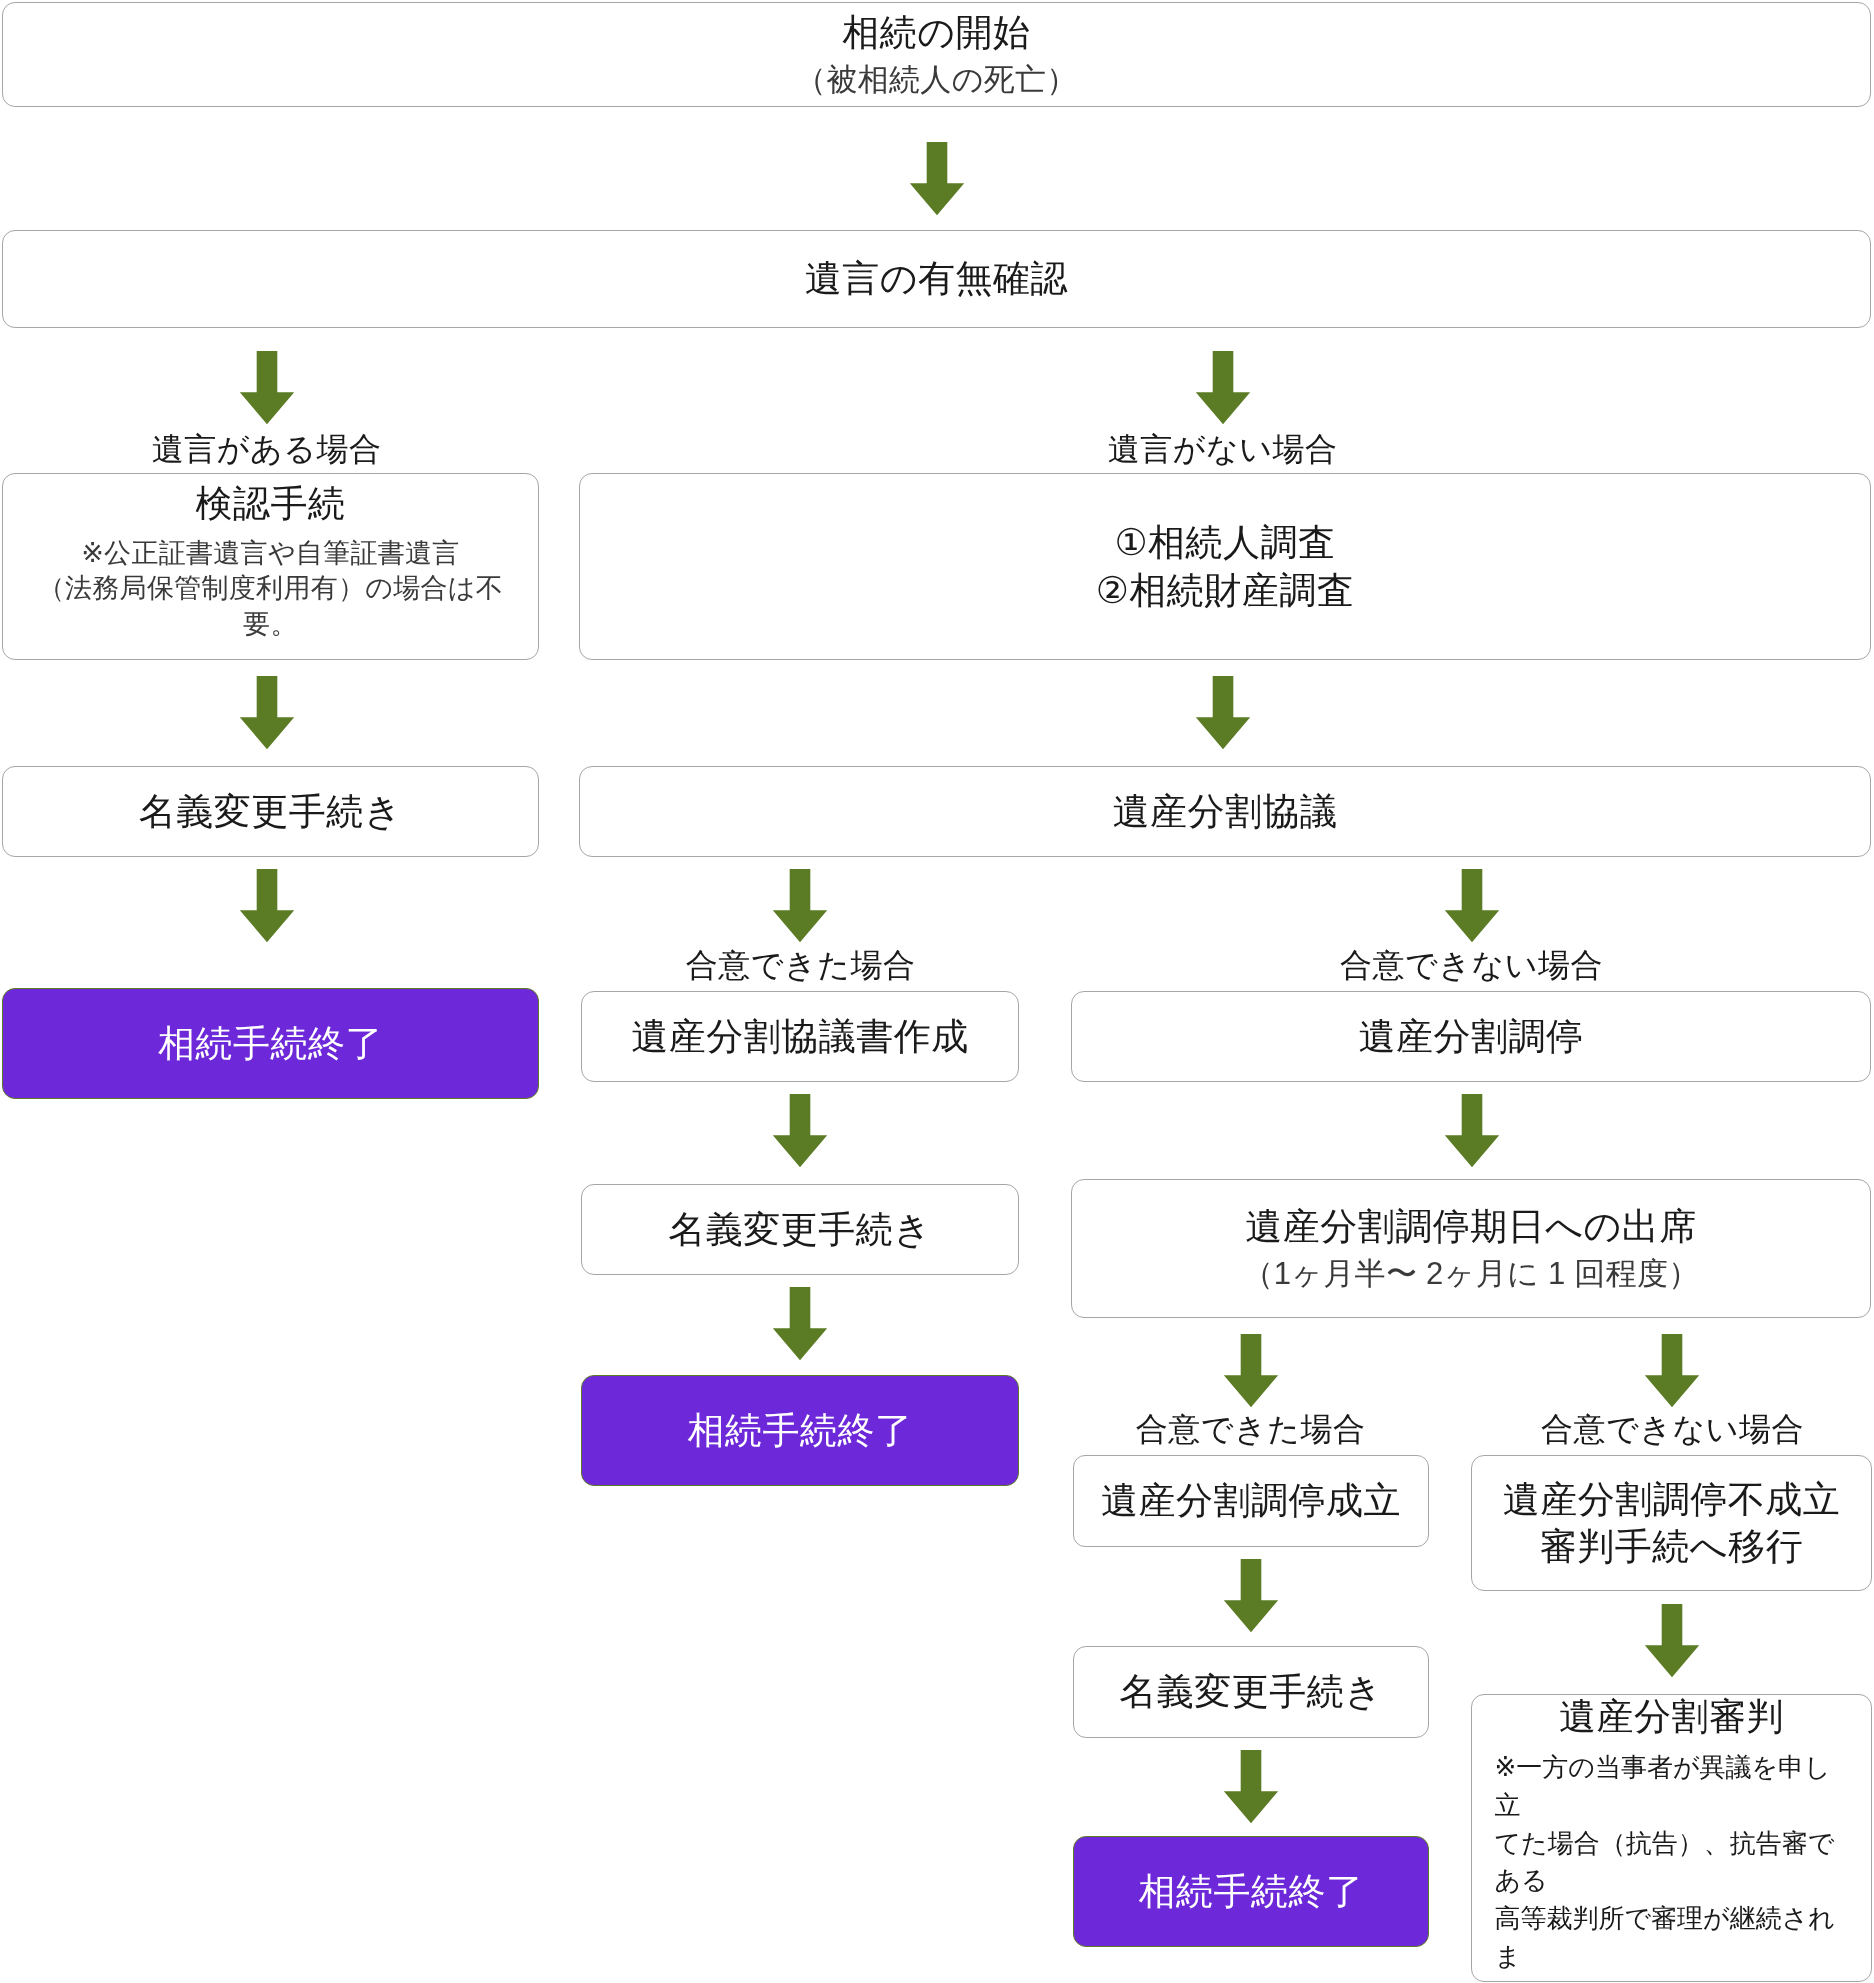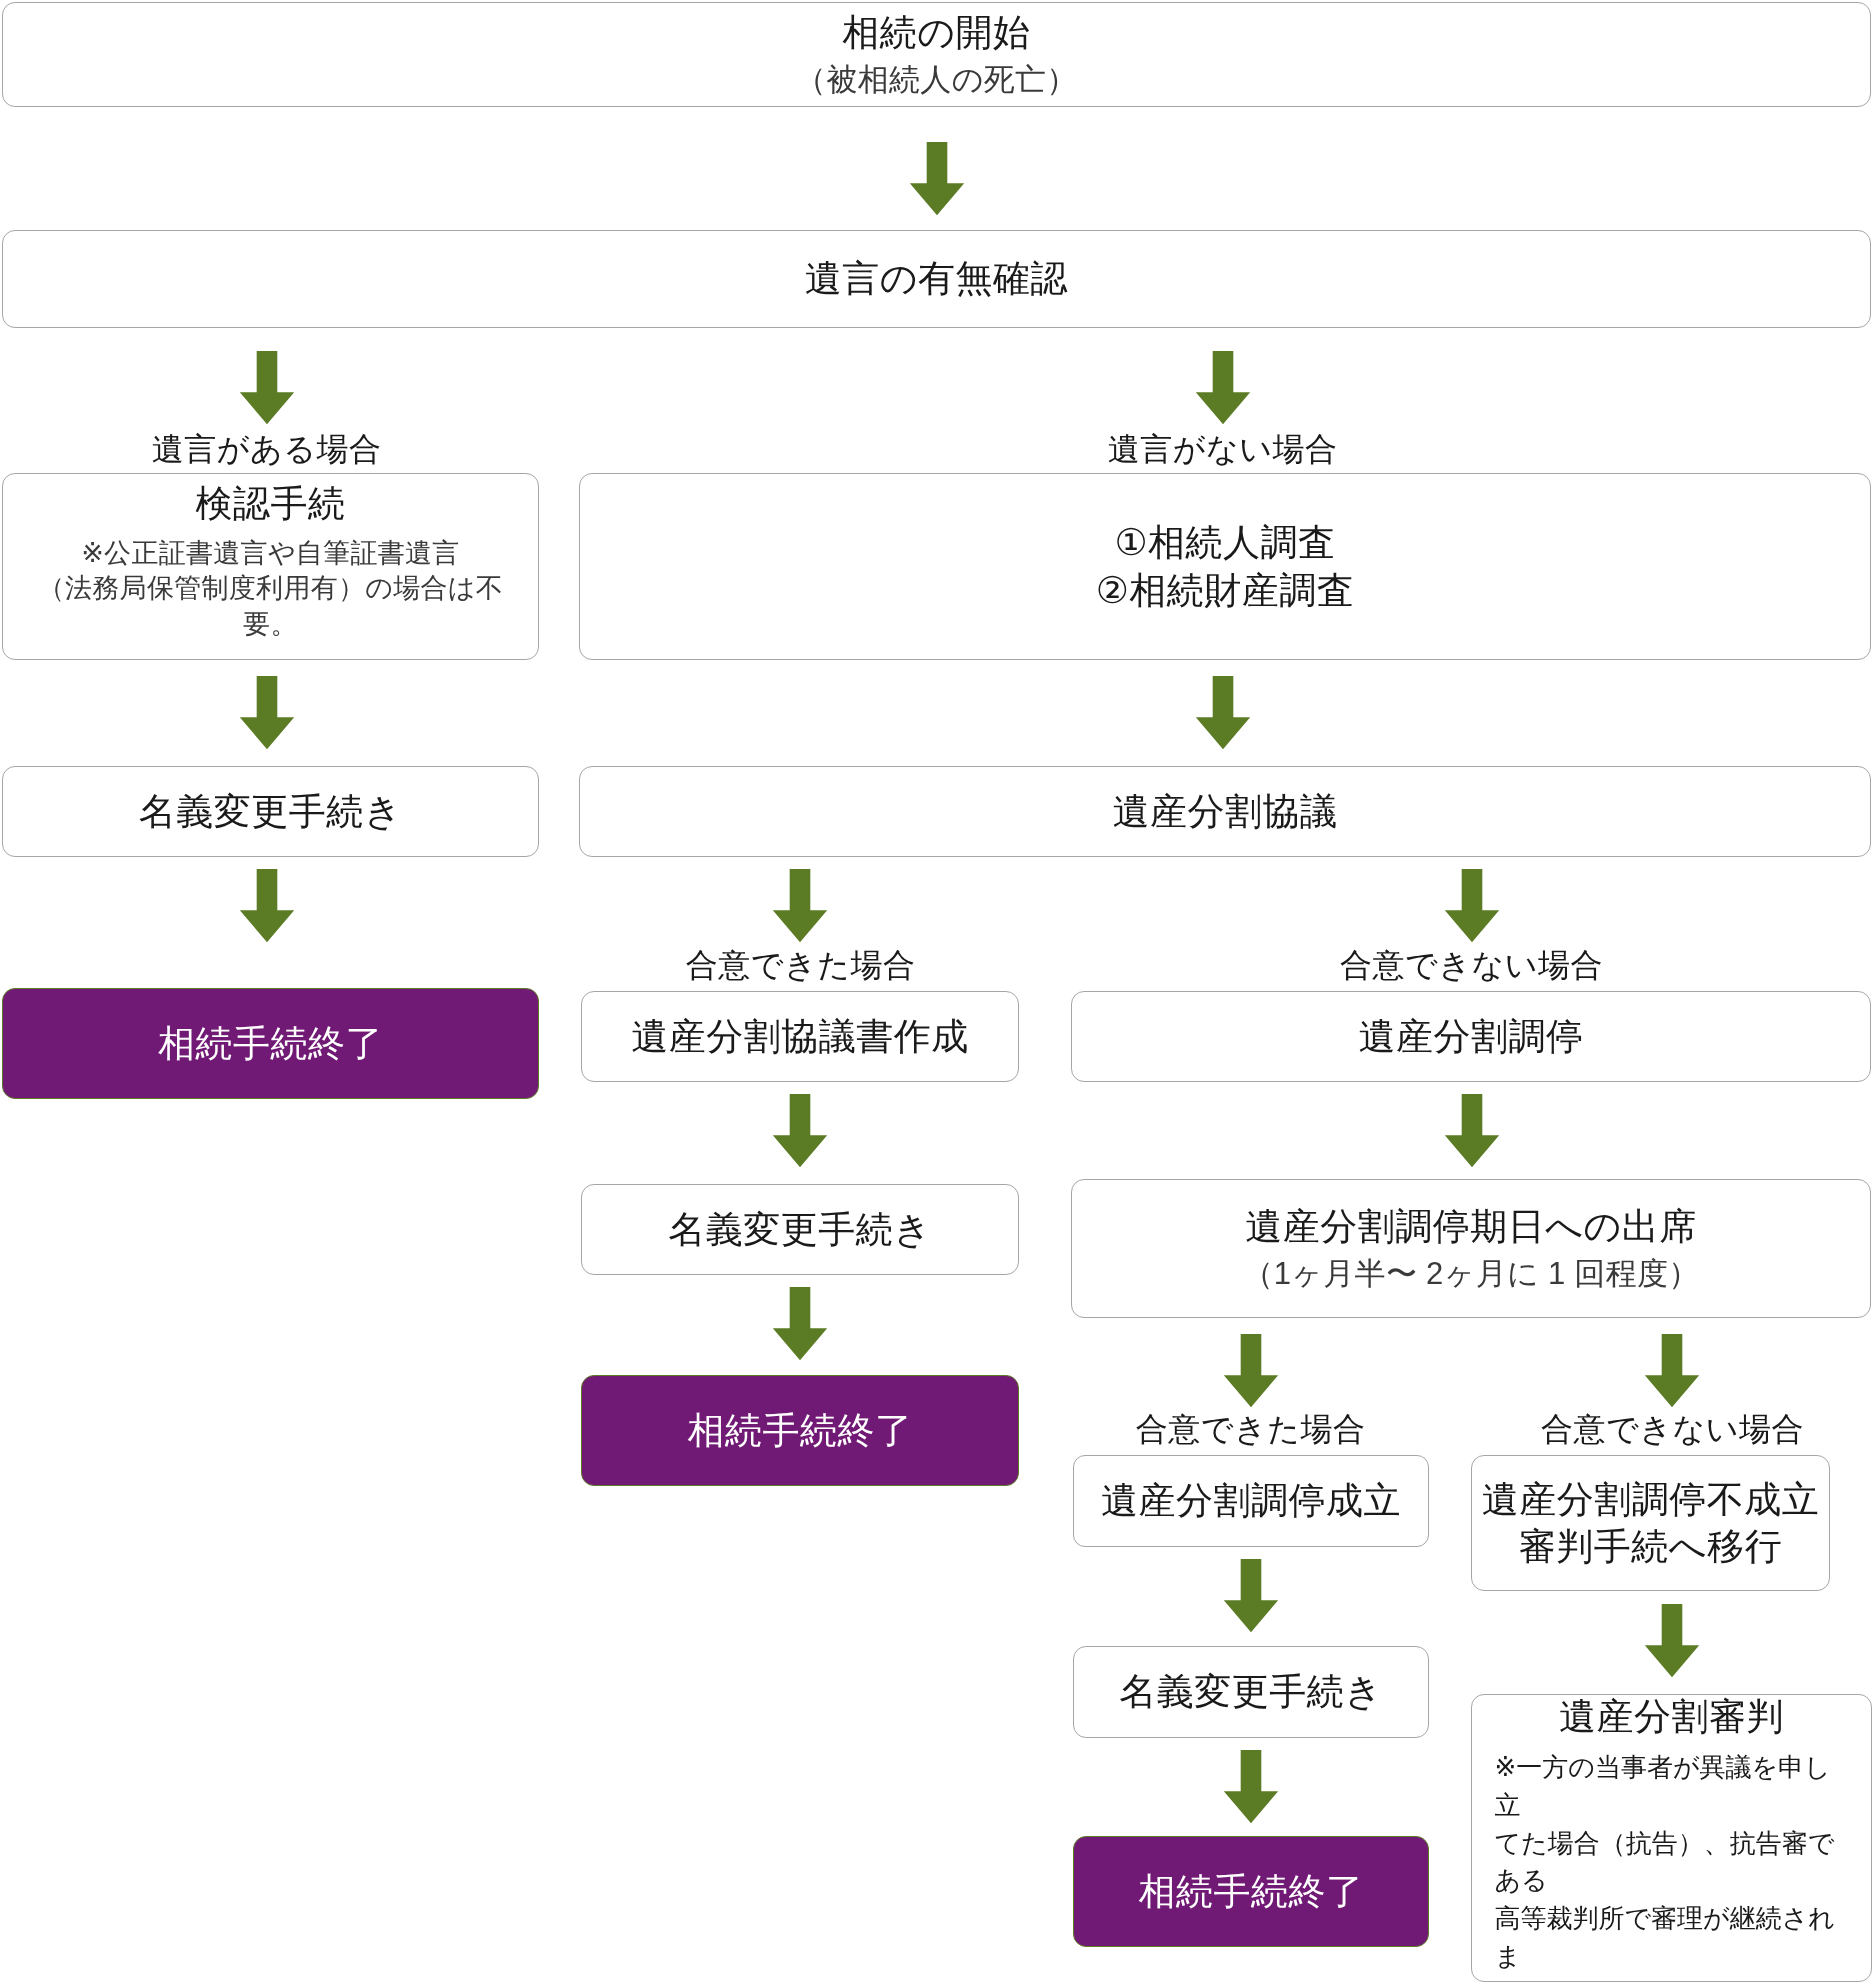--- a/index.html
+++ b/index.html
@@ -28,21 +28,21 @@
     border-radius: 13px;
     background: #ffffff;
     display: flex;
     flex-direction: column;
     align-items: center;
     justify-content: center;
     text-align: center;
     padding: 5.6px 9.4px;
   }
   .node.green {
-    background: #701a75;
+    background: #6d28d9;
     border-color: #5b7c24;
     color: #ffffff;
   }
   .node .title {
     font-size: 37px;
     line-height: 1.28;
     letter-spacing: 0.5px;
     white-space: nowrap;
   }
   .node .sub {
@@ -229,21 +229,21 @@
   <div class="caption" style="left:1532px; top:1413px; width:281px;">合意できない場合</div>
 
   <div class="node green" style="left:581px; top:1375px; width:438px; height:111px;">
     <span class="title">相続手続終了</span>
   </div>
 
   <div class="node" style="left:1073px; top:1455px; width:356px; height:92px;border-radius:12px;">
     <span class="title">遺産分割調停成立</span>
   </div>
 
-  <div class="node" style="left:1471px; top:1455px; width:359px; height:136px;">
+  <div class="node" style="left:1471px; top:1455px; width:401px; height:136px;">
     <span class="title">遺産分割調停不成立</span>
     <span class="title">審判手続へ移行</span>
   </div>
 
   <div class="arrow" style="left:1220px; top:1559px; width:62px; height:75px;">
     <svg width="62" height="75" viewBox="0 0 66 80" aria-hidden="true">
       <polygon points="22,0 44,0 44,44 62,44 33,78 4,44 22,44" fill="#5b7c24"></polygon>
     </svg>
   </div>
 

